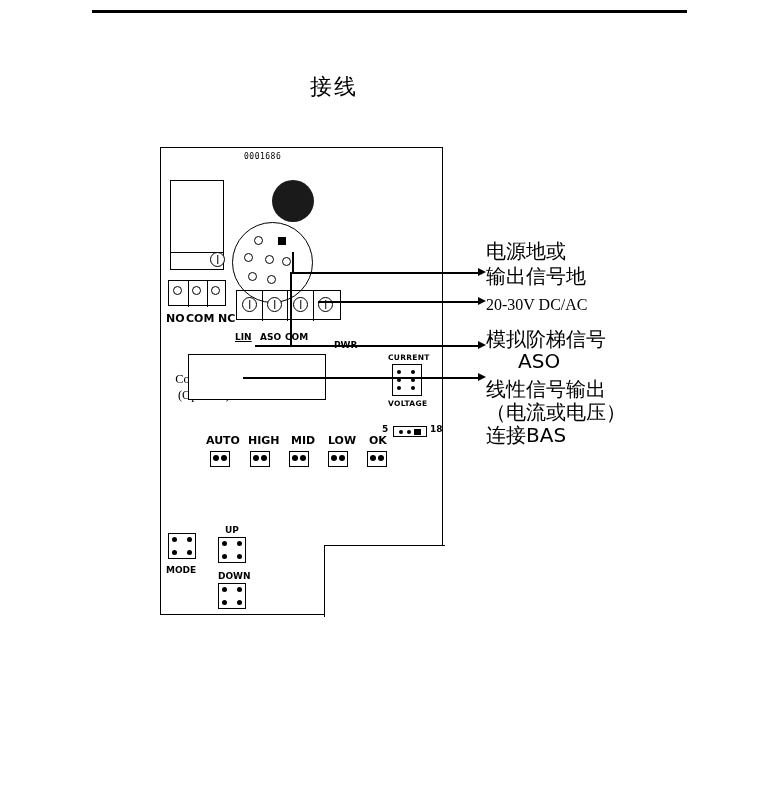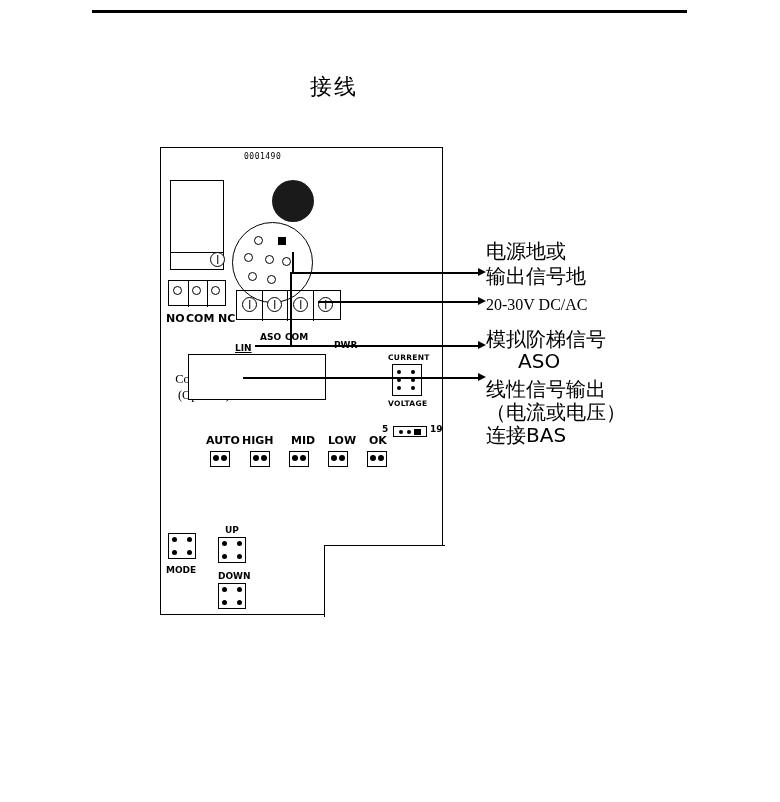--- a/index.html
+++ b/index.html
@@ -342,21 +342,21 @@
   <div class="top-rule"></div>
 
   <div class="doc-title">接线</div>
 
   <div class="board">
 
     <div class="board-outline"></div>
     <div class="notch-mask"></div>
     <div class="board-notch"></div>
 
-    <div class="serial">0001490</div>
+    <div class="serial">0001686</div>
 
     <div class="relay-box"></div>
     <div class="relay-inner-line"></div>
 
     <div class="relay-term">
       <div class="seg" style="left:19px;"></div>
       <div class="seg" style="left:38px;"></div>
     </div>
     <div class="pad sm" style="left:13px; top:139px;"></div>
     <div class="pad sm" style="left:32px; top:139px;"></div>
@@ -388,21 +388,21 @@
     <div class="term-strip">
       <div class="seg" style="left:25px;"></div>
       <div class="seg" style="left:50px;"></div>
       <div class="seg" style="left:76px;"></div>
     </div>
     <div class="screw" style="left:82px; top:150px;"></div>
     <div class="screw" style="left:107px; top:150px;"></div>
     <div class="screw" style="left:133px; top:150px;"></div>
     <div class="screw" style="left:158px; top:150px;"></div>
 
-    <div class="lbl-sm" style="left:75px; top:196px;text-decoration:underline;">LIN</div>
+    <div class="lbl-sm" style="left:75px; top:185px;text-decoration:underline;">LIN</div>
     <div class="lbl-sm" style="left:100px; top:185px;">ASO</div>
     <div class="lbl-sm" style="left:125px; top:185px;">COM</div>
     <div class="lbl-sm" style="left:152px; top:193px;padding-left:22px;">PWR</div>
 
     <div class="silk-box"></div>
 
     <div class="jumper-lbl" style="left:228px; top:206px;">CURRENT</div>
     <div class="jumper">
       <div class="pad dot" style="left:4px;  top:5px;"></div>
       <div class="pad dot" style="left:18px; top:5px;"></div>
@@ -412,24 +412,24 @@
       <div class="pad dot" style="left:18px; top:21px;"></div>
     </div>
     <div class="jumper-lbl" style="left:228px; top:252px;">VOLTAGE</div>
 
     <div class="lbl-sm" style="left:222px; top:277px;">5</div>
     <div class="addr">
       <div class="pad dot" style="left:5px; top:3px;"></div>
       <div class="pad dot" style="left:13px; top:3px;"></div>
       <div style="position:absolute; left:20px; top:2px; width:7px; height:6px; background:#000;"></div>
     </div>
-    <div class="lbl-sm" style="left:270px; top:277px;">19</div>
+    <div class="lbl-sm" style="left:270px; top:277px;">18</div>
 
     <div class="btn-row-lbl" style="left:46px;  top:287px;">AUTO</div>
-    <div class="btn-row-lbl" style="left:82px;  top:287px;">HIGH</div>
+    <div class="btn-row-lbl" style="left:88px;  top:287px;">HIGH</div>
     <div class="btn-row-lbl" style="left:131px; top:287px;">MID</div>
     <div class="btn-row-lbl" style="left:168px; top:287px;">LOW</div>
     <div class="btn-row-lbl" style="left:209px; top:287px;">OK</div>
 
     <div class="btn-pad" style="left:50px;  top:304px;"></div>
     <div class="btn-pad" style="left:90px;  top:304px;"></div>
     <div class="btn-pad" style="left:129px; top:304px;"></div>
     <div class="btn-pad" style="left:168px; top:304px;"></div>
     <div class="btn-pad" style="left:207px; top:304px;"></div>
 

